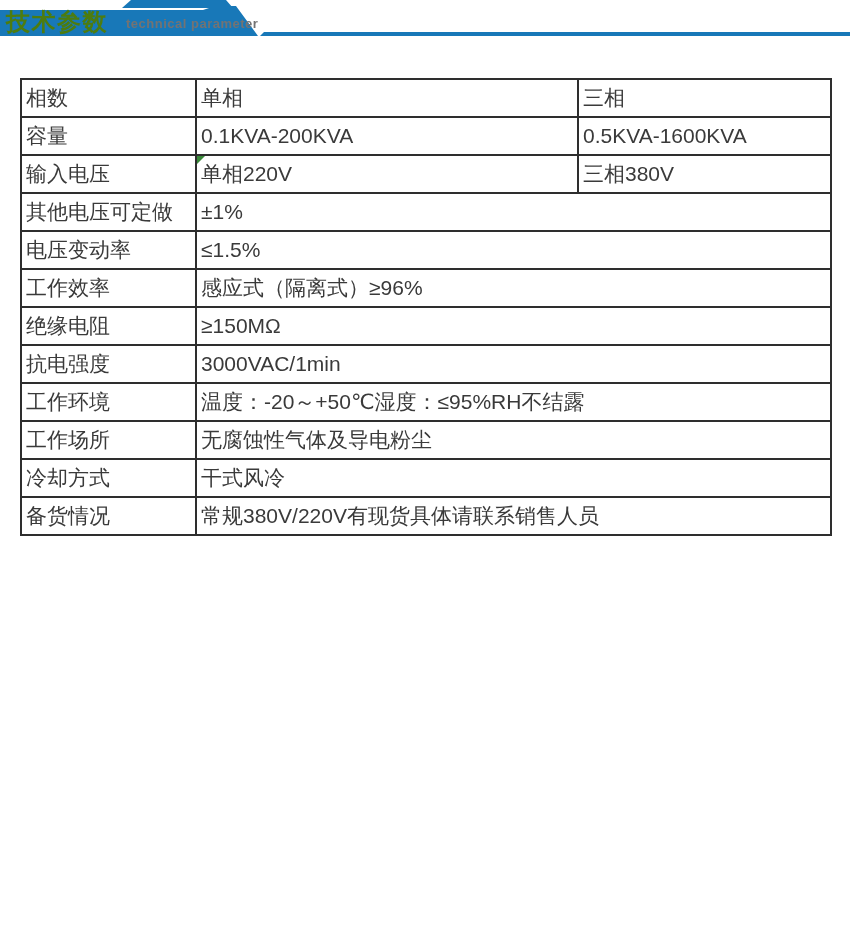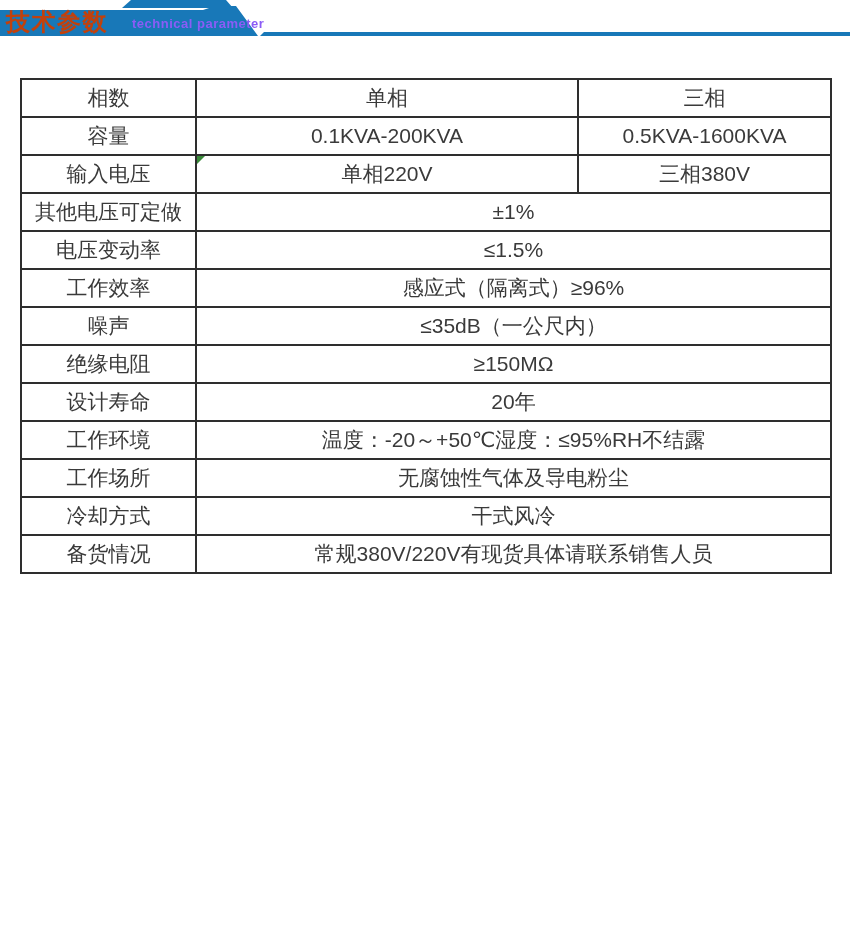--- a/index.html
+++ b/index.html
@@ -8,35 +8,34 @@
     width:850px;height:928px;
     background:#ffffff;
     font-family:"Liberation Sans","DejaVu Sans",sans-serif;
     overflow:hidden;
   }
   
   .banner{position:absolute;top:0;left:0;width:850px;height:42px;}
   .banner svg{position:absolute;top:0;left:0;display:block;}
   .banner-title{
     position:absolute;left:6px;top:9px;
-    color:#c2410c;font-size:24px;font-weight:bold;
+    color:#4d7c0f;font-size:24px;font-weight:bold;
     letter-spacing:1.5px;line-height:26px;white-space:nowrap;
   }
   .banner-sub{
-    position:absolute;left:132px;top:17px;
-    color:#8b5cf6;font-size:13px;font-weight:bold;
+    position:absolute;left:126px;top:17px;
+    color:#737373;font-size:13px;font-weight:bold;
     letter-spacing:0.5px;line-height:14px;white-space:nowrap;
   }
   
   .spec-wrap{position:absolute;left:20px;top:78px;}
   table.spec{
     border-collapse:collapse;
     table-layout:fixed;
     width:810px;
-    text-align:center;
   }
   table.spec td{
     border:2px solid #2e2e2e;
     height:36px;
     padding:0 4px 0 4px;
     font-size:21px;
     color:#3a3a3a;
     vertical-align:middle;
     line-height:1.1;
     white-space:nowrap;
@@ -100,30 +99,26 @@
           </tr>
           <tr>
             <td class="label-cell">电压变动率</td>
             <td class="value-cell" colspan="2">≤1.5%</td>
           </tr>
           <tr>
             <td class="label-cell">工作效率</td>
             <td class="value-cell" colspan="2">感应式（隔离式）≥96%</td>
           </tr>
           <tr>
-            <td class="label-cell">噪声</td>
-            <td class="value-cell" colspan="2">≤35dB（一公尺内）</td>
-          </tr>
-          <tr>
             <td class="label-cell">绝缘电阻</td>
             <td class="value-cell" colspan="2">≥150MΩ</td>
           </tr>
           <tr>
-            <td class="label-cell">设计寿命</td>
-            <td class="value-cell" colspan="2">20年</td>
+            <td class="label-cell">抗电强度</td>
+            <td class="value-cell" colspan="2">3000VAC/1min</td>
           </tr>
           <tr>
             <td class="label-cell">工作环境</td>
             <td class="value-cell" colspan="2">温度：-20～+50℃湿度：≤95%RH不结露</td>
           </tr>
           <tr>
             <td class="label-cell">工作场所</td>
             <td class="value-cell" colspan="2">无腐蚀性气体及导电粉尘</td>
           </tr>
           <tr>

